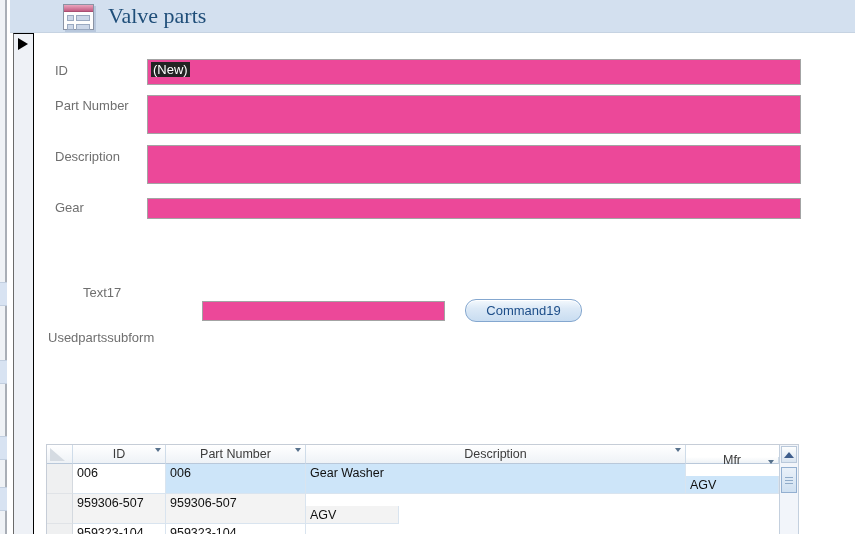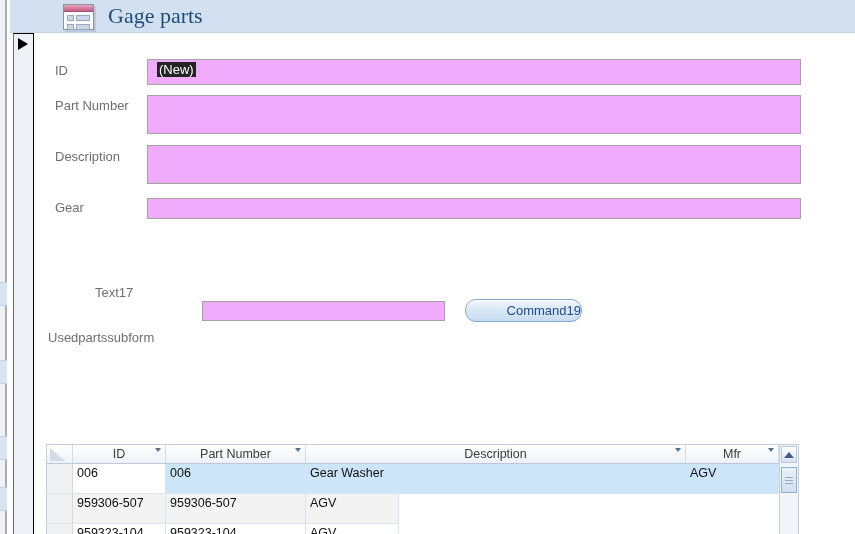--- a/index.html
+++ b/index.html
@@ -30,50 +30,50 @@
                   background:#eef1f6; border-top:1px solid #000; border-right:1px solid #000;
                   border-left:1px solid #6a6a6a; }
   .rec-arrow { position:absolute; left:4px; top:4px; width:0; height:0;
                border-left:10px solid #000; border-top:6px solid transparent;
                border-bottom:6px solid transparent; }
 
   
   .lbl { position:absolute; color:#6f6f6f; font-size:13px; white-space:nowrap; }
 
   
-  .tbox { position:absolute; background:#f0abfc; border:1px solid #a3a3a3; font-size:13px;
-          color:#000; padding:2px 9px; }
+  .tbox { position:absolute; background:#ec4899; border:1px solid #a3a3a3; font-size:13px;
+          color:#000; padding:2px 3px; }
   .sel-text { background:#232323; color:#fff; padding:0 2px; font-size:13px; }
 
   
   .cmd-btn { position:absolute; left:465px; top:299px; width:117px; height:23px;
              background:linear-gradient(#f4f9fd,#dcE9f6 40%,#c9ddf1);
              border:1px solid #84a7cf; border-radius:11px; color:#1d4e89; font-size:13px;
-             text-align:right; line-height:21px; box-shadow:inset 0 1px 0 #fff; }
+             text-align:center; line-height:21px; box-shadow:inset 0 1px 0 #fff; }
 
   
   .datasheet { position:absolute; left:46px; top:444px; width:753px; height:90px;
                overflow:hidden; background:#fff; border-left:1px solid #c6cdd7; border-top:1px solid #c6cdd7; }
   .ds-grid { position:absolute; left:0; top:0; width:732px; }
   .ds-header { display:flex; height:19px; }
   .ds-h, .ds-corner { background:linear-gradient(#ffffff,#eef2f6);
         border-right:1px solid #cfdce9; border-bottom:1px solid #b9c8da; position:relative; }
   .ds-corner { width:26px; }
   .ds-corner .diag { position:absolute; left:3px; bottom:2px; width:0; height:0;
         border-left:15px solid #d5dbe2; border-top:13px solid transparent; }
   .ds-h { display:flex; align-items:center; justify-content:center;
           color:#3c3c3c; font-size:12.5px; }
   .ds-h .arrow { position:absolute; right:4px; top:3px; width:0; height:0;
         border-top:4px solid #57718c; border-left:3.5px solid transparent; border-right:3.5px solid transparent; }
   .ds-row { display:flex; height:30px;border-radius:9px; }
   .ds-sel { width:26px; background:#eff0f1; border-right:1px solid #d4d9df; border-bottom:1px solid #e0e3e7; }
   .ds-cell { font-size:12.5px; color:#101010; padding-left:4px; line-height:19px;
              border-right:1px solid #d9e4ef; border-bottom:1px solid #d9e4ef;
              white-space:nowrap; overflow:hidden; }
-  .c-id { width:93px; } .c-pn { width:140px; } .c-desc { width:380px; } .c-mfr { width:93px; }
+  .c-id { width:93px; } .c-pn { width:140px; } .c-desc { width:380px; } .c-mfr { width:93px;margin-top:12px; }
   .row-sel .ds-cell { background:#cde5f9; }
   .row-sel .cell-active { background:#ffffff; }
   .row-alt .ds-cell { background:#f3f3f3; }
 
   
   .sbar { position:absolute; left:732px; top:0; width:20px; height:90px;
           background:#f2f5fa; border-left:1px solid #c4d0de; border-right:1px solid #c4d0de; }
   .sb-up { position:absolute; left:1px; top:1px; right:1px; height:17px;
            background:linear-gradient(#fdfefe,#d9e4f0); border:1px solid #b9c8da;
            display:flex; align-items:center; justify-content:center; }
@@ -99,32 +99,32 @@
     <div class="titlebar"></div>
     <div class="irow">
         <span class="s1"></span>
         <span class="s2"></span>
       </div>
     <div class="irow">
         <span class="s1"></span>
         <span class="s2"></span>
       </div>
   </div>
-  <div class="page-title">Gage parts</div>
+  <div class="page-title">Valve parts</div>
 </div>
 
 <div class="rec-selector">
   <span class="rec-arrow"></span>
 </div>
 
 <div class="lbl" style="left:55px; top:63px">ID</div>
 <div class="lbl" style="left:55px; top:98px">Part Number</div>
 <div class="lbl" style="left:55px; top:149px">Description</div>
 <div class="lbl" style="left:55px; top:200px">Gear</div>
-<div class="lbl" style="left:95px; top:285px">Text17</div>
+<div class="lbl" style="left:83px; top:285px">Text17</div>
 <div class="lbl" style="left:48px; top:330px">Usedpartssubform</div>
 
 <div class="tbox" style="left:147px; top:59px;  width:654px; height:26px">
   <span class="sel-text">(New)</span>
 </div>
 <div class="tbox" style="left:147px; top:95px;  width:654px; height:39px"></div>
 <div class="tbox" style="left:147px; top:145px; width:654px; height:39px"></div>
 <div class="tbox" style="left:147px; top:198px; width:654px; height:21px"></div>
 <div class="tbox" style="left:202px; top:301px; width:243px; height:20px"></div>
 

